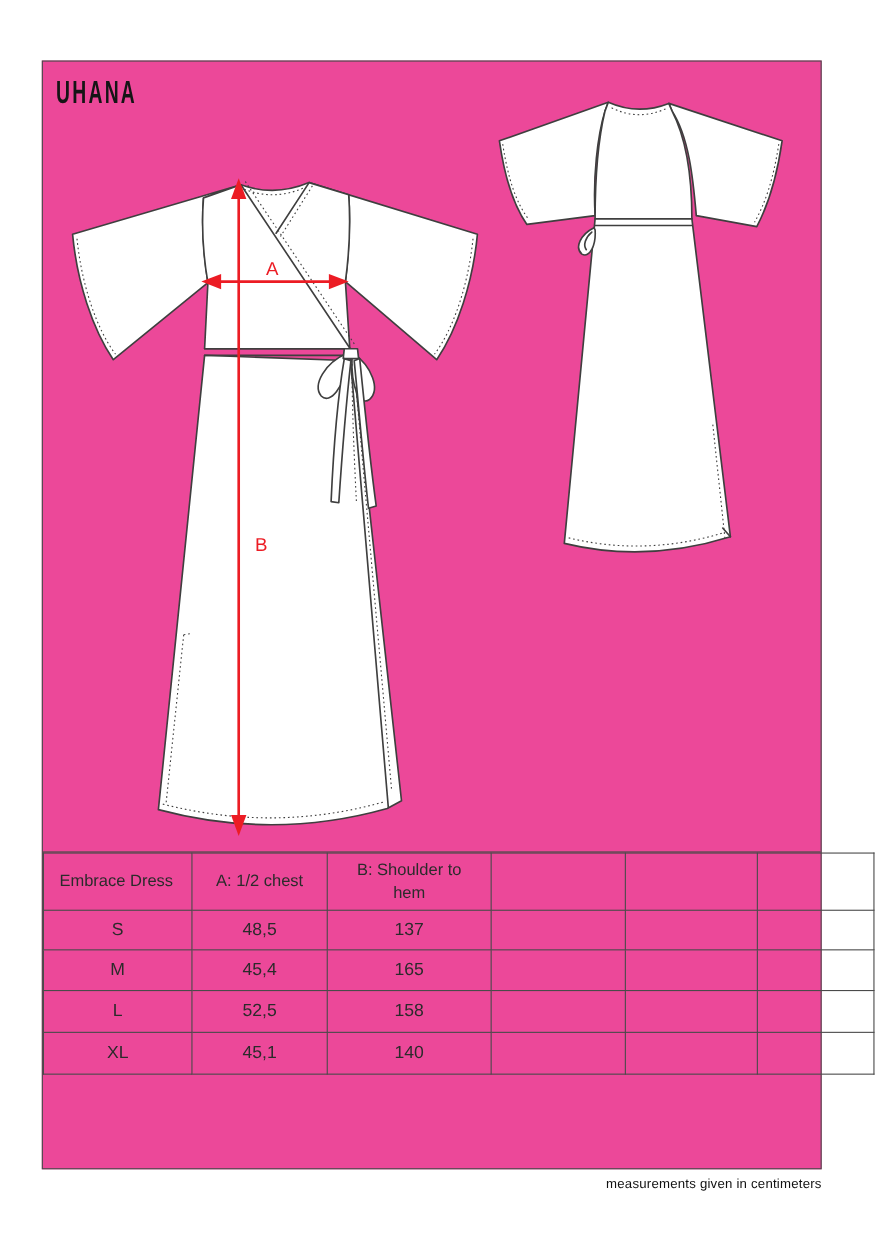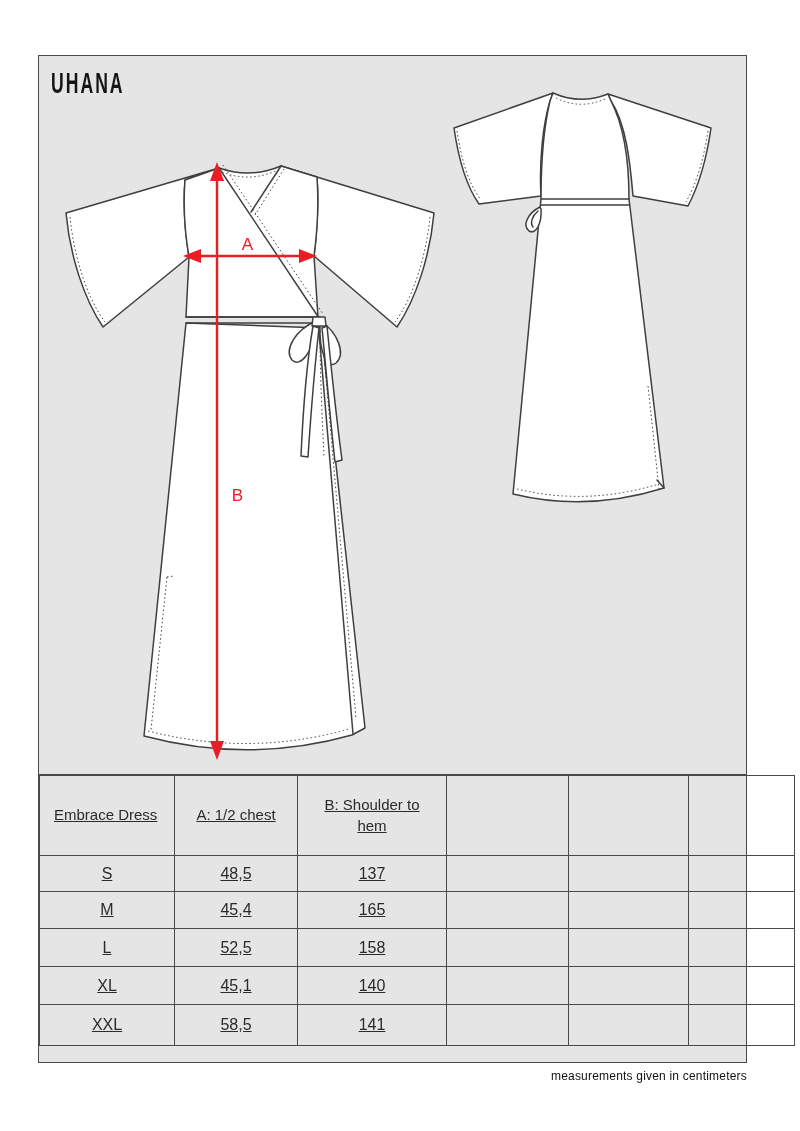--- a/index.html
+++ b/index.html
@@ -2,21 +2,21 @@
 <html><head>
 <meta charset="utf-8">
 <style>
   html,body{margin:0;padding:0;}
   body{
     width:800px;height:1131px;background:#ffffff;position:relative;
     font-family:"Liberation Sans", sans-serif;color:#2b2b2b;overflow:hidden;
   }
   .frame{
     position:absolute;left:38px;top:55px;width:709px;height:1008px;
-    border:1.5px solid #4a4a4a;box-sizing:border-box;background:#e5e5e5;text-decoration:underline;
+    border:1.5px solid #4a4a4a;box-sizing:border-box;background:#ec4899;
   }
   .drawing-area{
     position:relative;width:100%;height:719px;box-sizing:border-box;
     border-bottom:1.5px solid #4a4a4a;
   }
   .logo{
     position:absolute;left:12px;top:11px;
     font-weight:700;font-size:22px;color:#151515;
     letter-spacing:2.5px;transform:scale(0.8,1.32);transform-origin:0 0;
     white-space:nowrap;
@@ -25,21 +25,21 @@
   table.size-table{
     width:100%;border-collapse:collapse;table-layout:fixed;
     font-size:16px;color:#2b2b2b;
   }
   table.size-table td{
     border:1.5px solid #4a4a4a;text-align:center;vertical-align:middle;
     padding:0;overflow:hidden;
   }
   td.c1{width:120px}td.c2{width:122px}td.c3{width:120px}
   td.c4{width:121px}td.c5{width:119px}td.c6{width:105px}
-  tr.hdr{height:80px}
+  tr.hdr{height:52px}
   tr.hdr td{font-size:15px;line-height:1.35;}
   tr.hdr td.c1{text-align:left;padding-left:14px;}
   tr.hdr td.c3{padding:0 14px;}
   tr.r1{height:35px}tr.r2{height:36px}tr.r3{height:37px}
   tr.r4{height:38px}tr.r5{height:38px}tr.r6{height:41px}
   .caption{
     position:absolute;top:1069px;right:53px;
     font-size:12px;color:#111;letter-spacing:0.2px;
   }
   .sk{fill:#ffffff;stroke:#3f3f3f;stroke-width:1.5;stroke-linejoin:round;}
@@ -158,25 +158,17 @@
         <td class="c6"></td>
       </tr>
       <tr class="r5">
         <td class="c1">XL</td>
         <td class="c2">45,1</td>
         <td class="c3">140</td>
         <td class="c4"></td>
         <td class="c5"></td>
         <td class="c6"></td>
       </tr>
-      <tr class="r6">
-        <td class="c1">XXL</td>
-        <td class="c2">58,5</td>
-        <td class="c3">141</td>
-        <td class="c4"></td>
-        <td class="c5"></td>
-        <td class="c6"></td>
-      </tr>
     </tbody>
   </table>
 </div>
 
 <div class="caption">measurements given in centimeters</div>
 
 </body></html>

